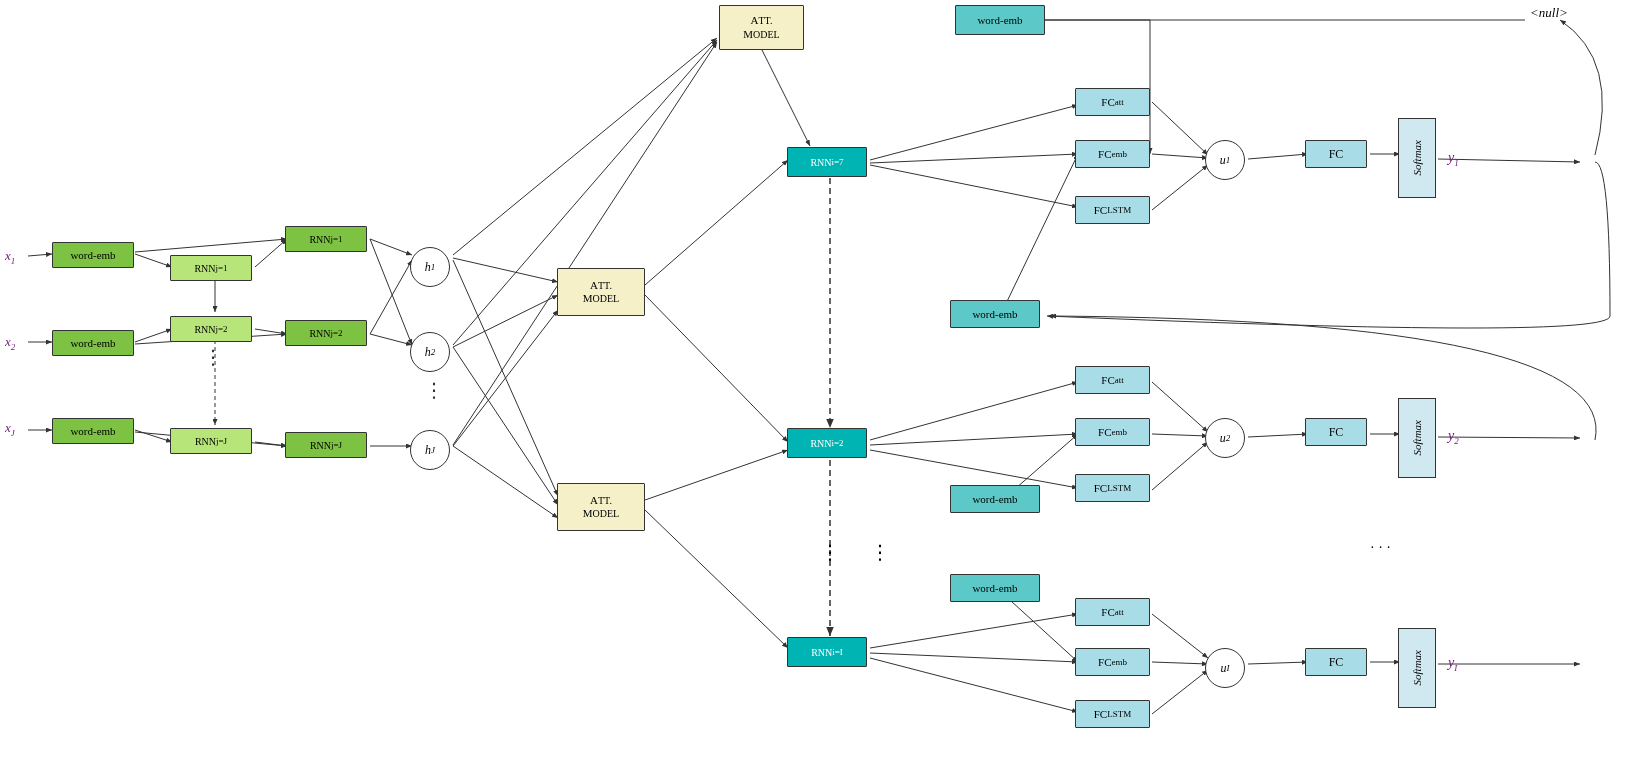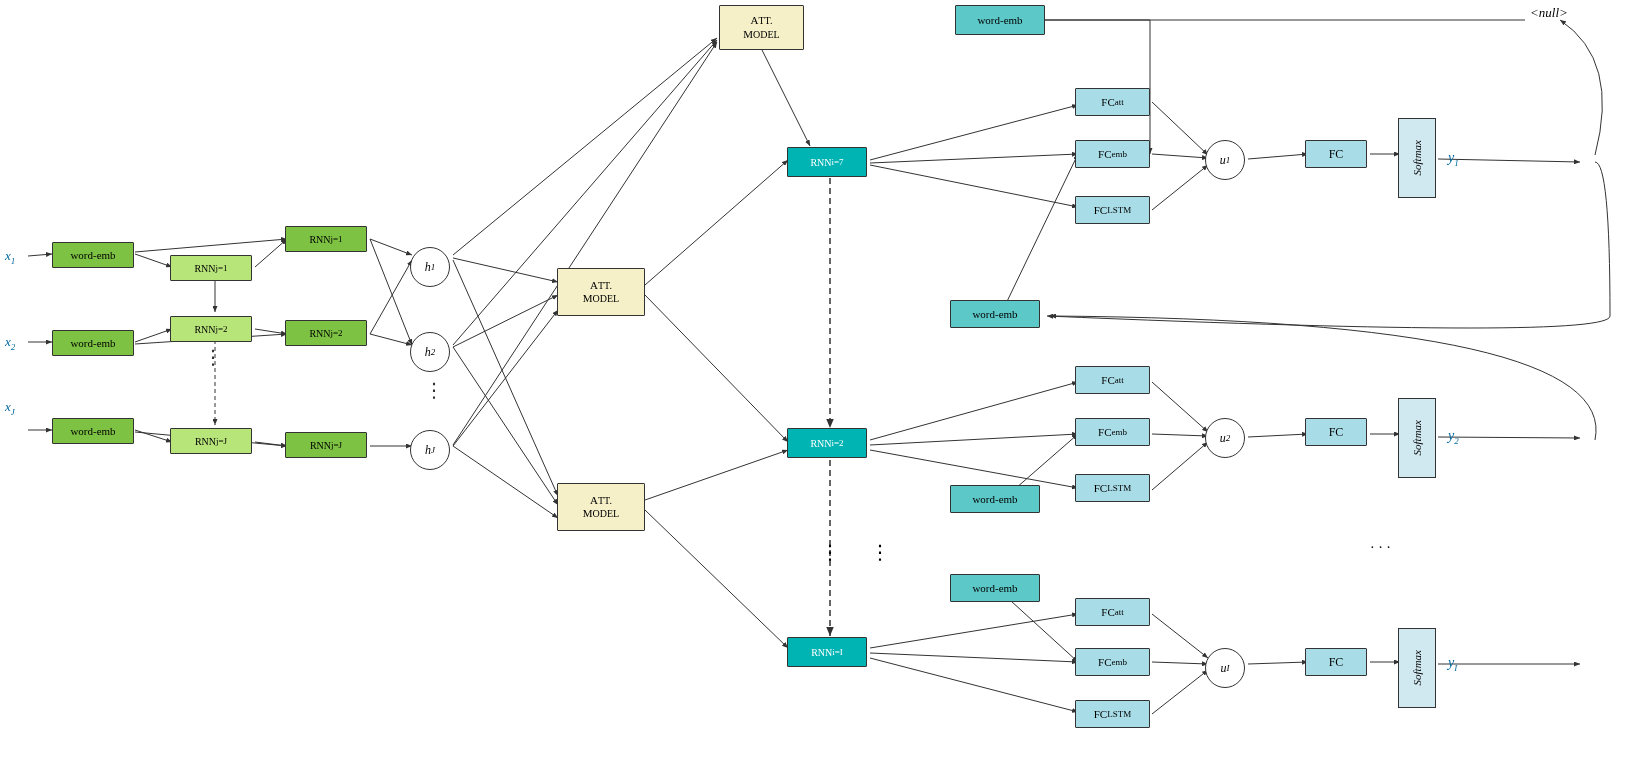--- a/index.html
+++ b/index.html
@@ -62,21 +62,21 @@
       color: #000;
     }
     .teal {
       background: #5dc8c8;
       color: #000;
     }
     .label-text {
       position: absolute;
       font-size: 13px;
       font-style: italic;
-      color: #0369a1;
+      color: #701a75;
     }
     sub, sup { font-size: 9px; }
     .dots-vertical {
       position: absolute;
       font-size: 18px;
       color: #333;
       letter-spacing: -2px;
     }
   </style>
 </head>
@@ -231,21 +231,21 @@
   <div class="node node-rect teal" style="left:955px; top:5px; width:90px; height:30px; font-size:11px;">
     <span>word-emb</span>
   </div>
 
   <div class="node" style="left:1530px; top:5px; font-size:13px; font-style:italic;">
     &lt;null&gt;
   </div>
 
   <div class="label-text" style="left:5px; top:248px;">x<sub>1</sub></div>
   <div class="label-text" style="left:5px; top:334px;">x<sub>2</sub></div>
-  <div class="label-text" style="left:5px; top:399px;font-style:italic;">x<sub>J</sub></div>
+  <div class="label-text" style="left:5px; top:420px;font-style:italic;">x<sub>J</sub></div>
 
   <div class="node node-rect green-dark" style="left:52px; top:242px; width:82px; height:26px; font-size:11px;">word-emb</div>
   <div class="node node-rect green-dark" style="left:52px; top:330px; width:82px; height:26px; font-size:11px;">word-emb</div>
   <div class="node node-rect green-dark" style="left:52px; top:418px; width:82px; height:26px; font-size:11px;">word-emb</div>
 
   <div class="node node-rect green-light" style="left:170px; top:255px; width:82px; height:26px; font-size:10px;">
     RNN<sub>j=1</sub>
   </div>
   <div class="node node-rect green-light" style="left:170px; top:316px; width:82px; height:26px; font-size:10px;">
     RNN<sub>j=2</sub>

